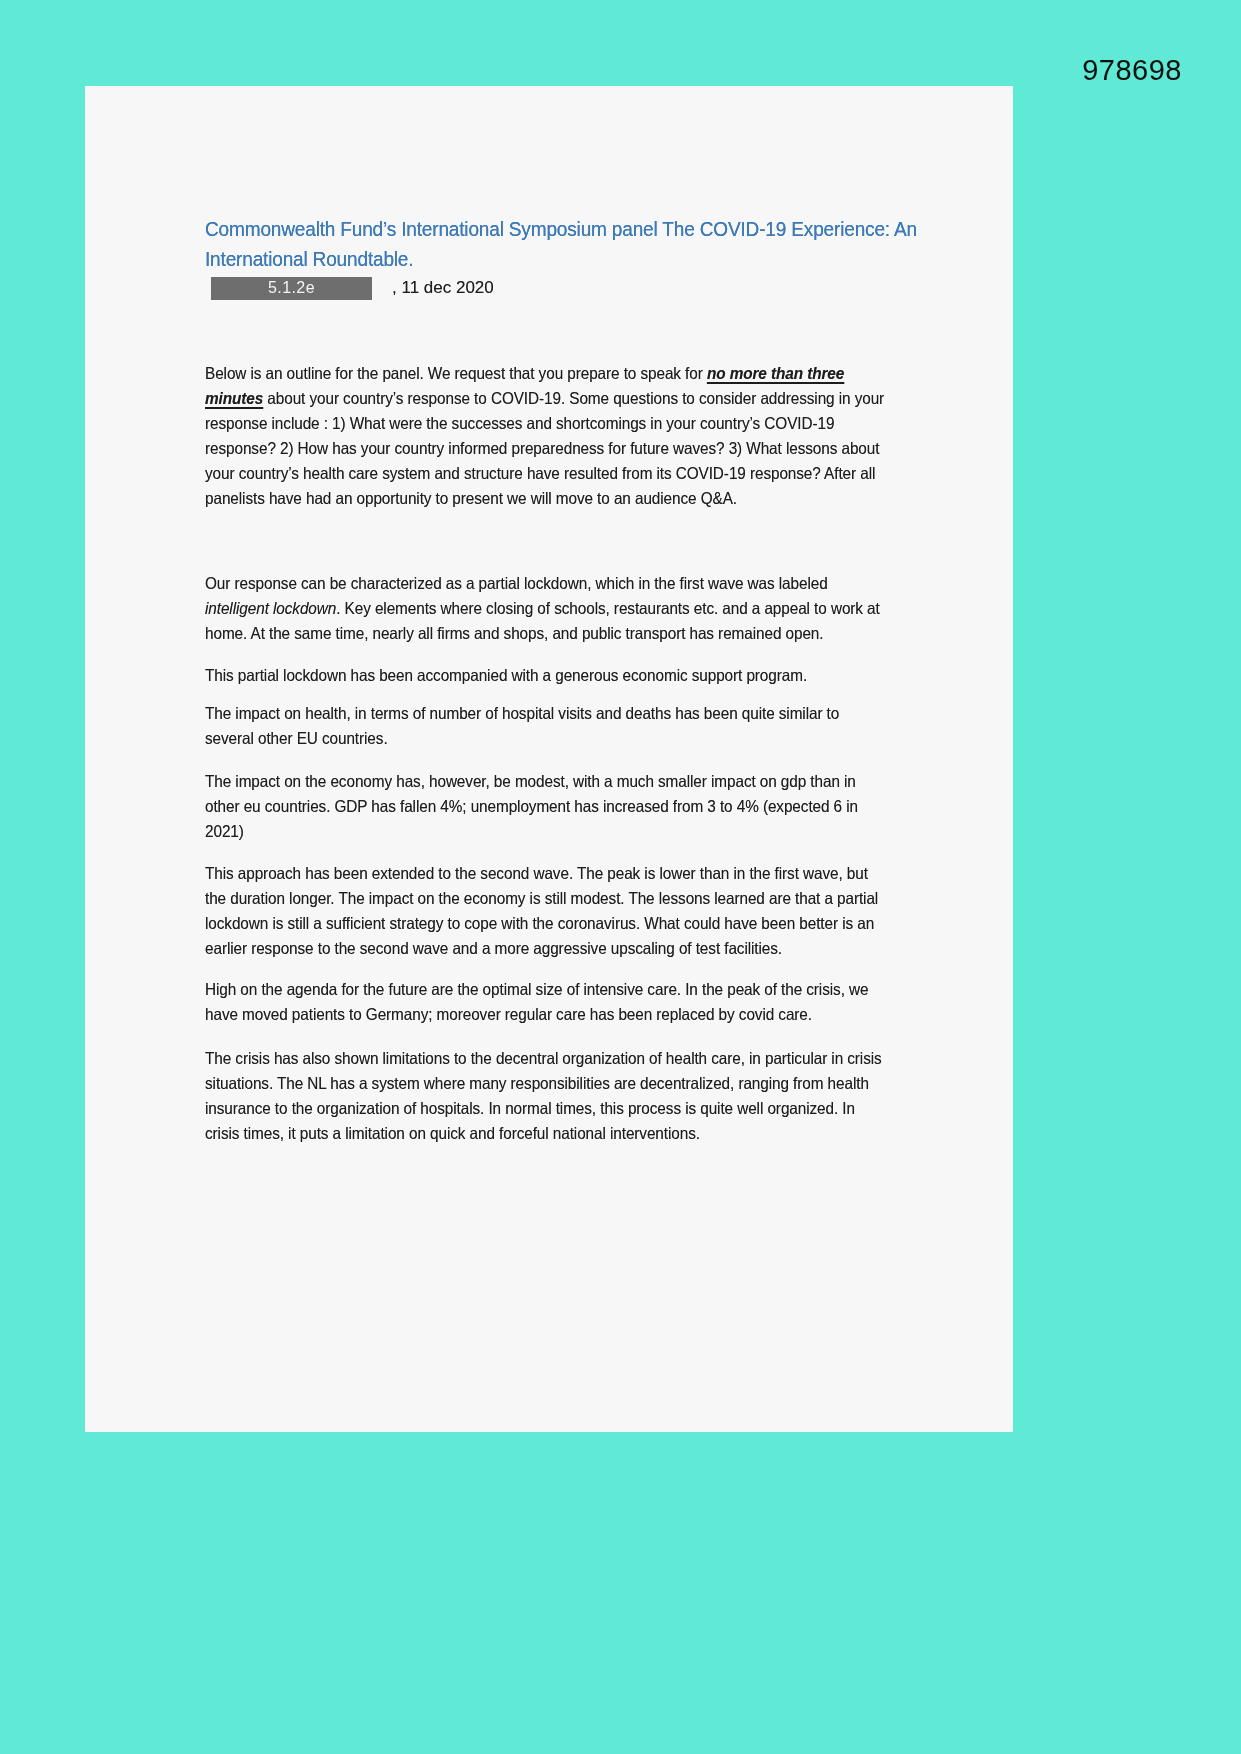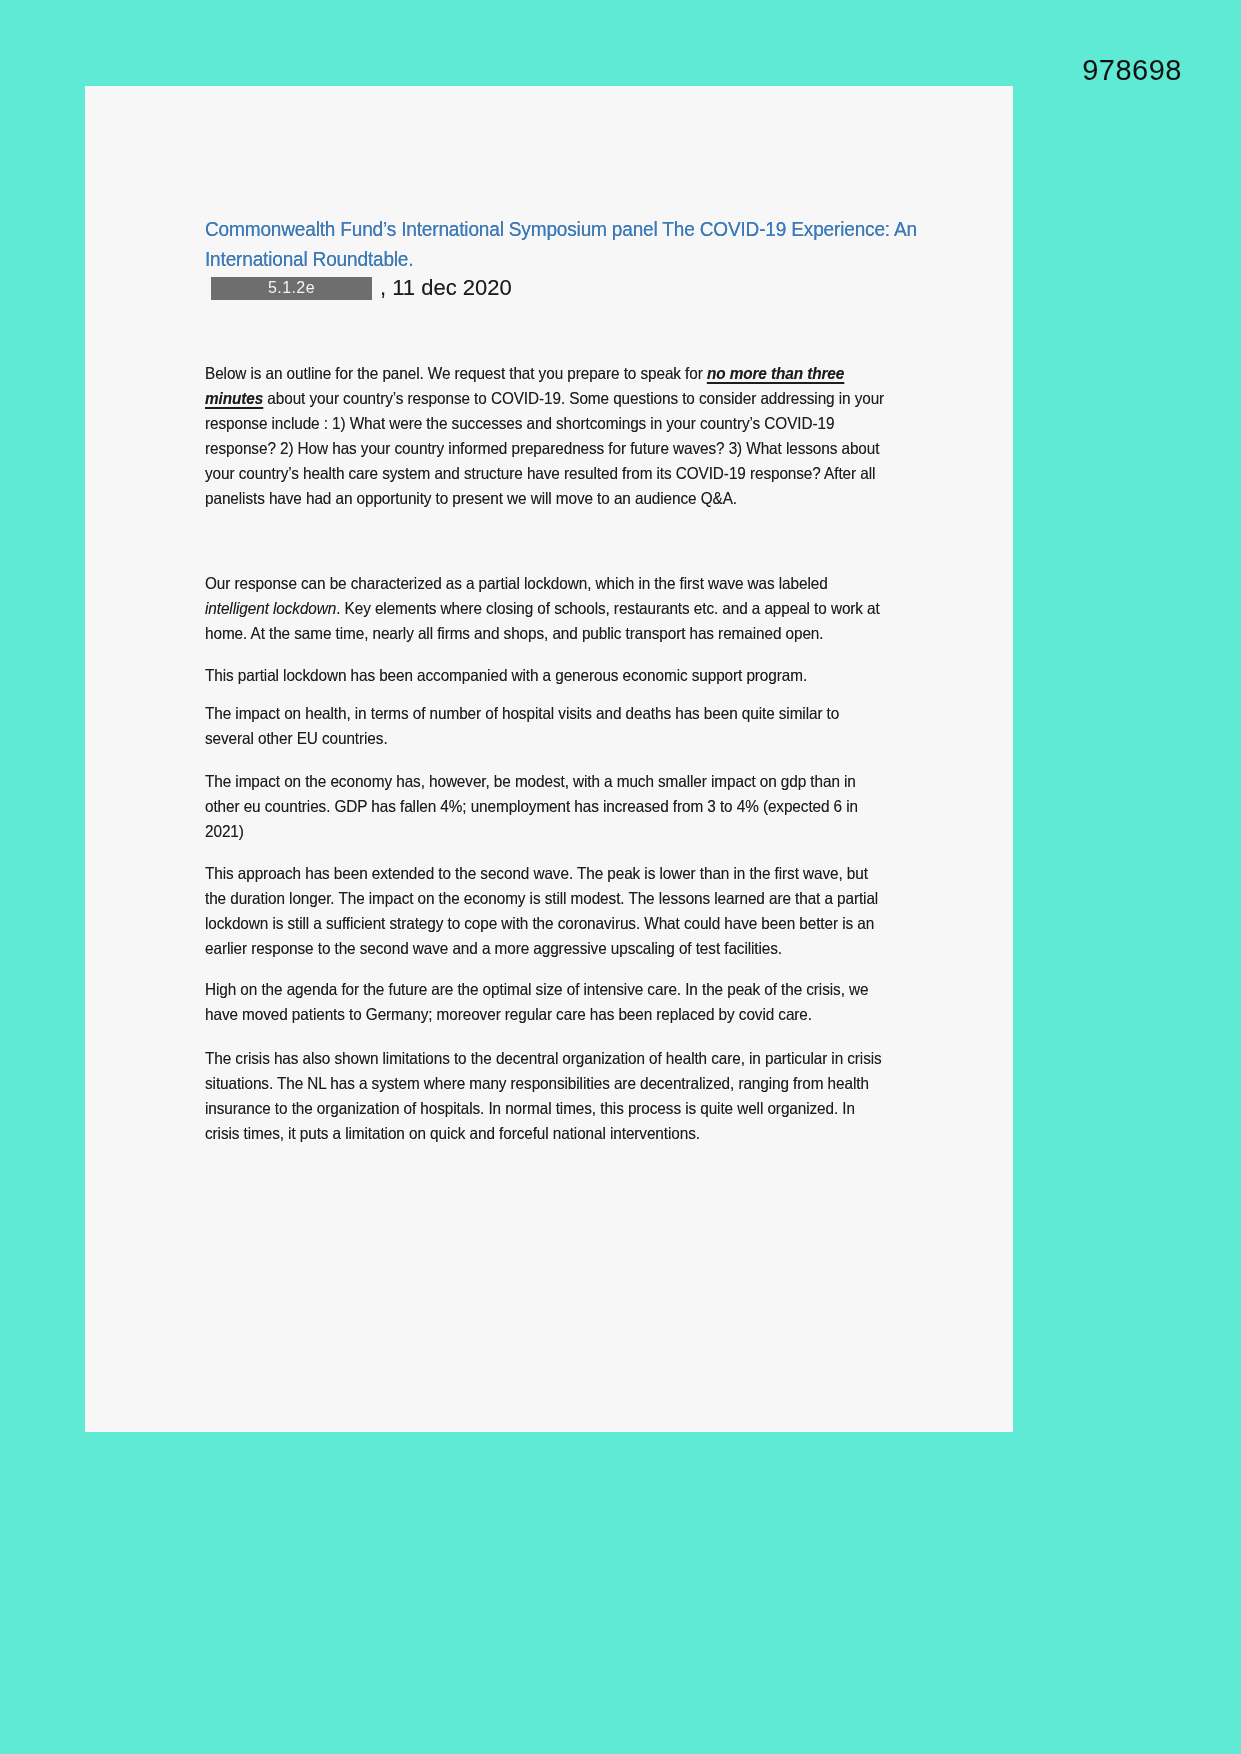--- a/index.html
+++ b/index.html
@@ -55,22 +55,22 @@
     width: 161px;
     height: 23px;
     background: #6e6e6e;
   }
   .redaction-label {
     font-size: 16px;
     color: #f4f4f4;
     letter-spacing: 0.4px;
   }
   .date-text {
-    margin-left: 8px;
-    font-size: 22px;
+    margin-left: 20px;
+    font-size: 17px;
     color: #1d1d1d;
     text-shadow: 0 0 0.4px rgba(0,0,0,0.45);
   }
   .para {
     position: absolute;
     left: 205px;
     font-size: 16.5px;
     line-height: 25px;
     color: #1d1d1d;
     white-space: nowrap;

